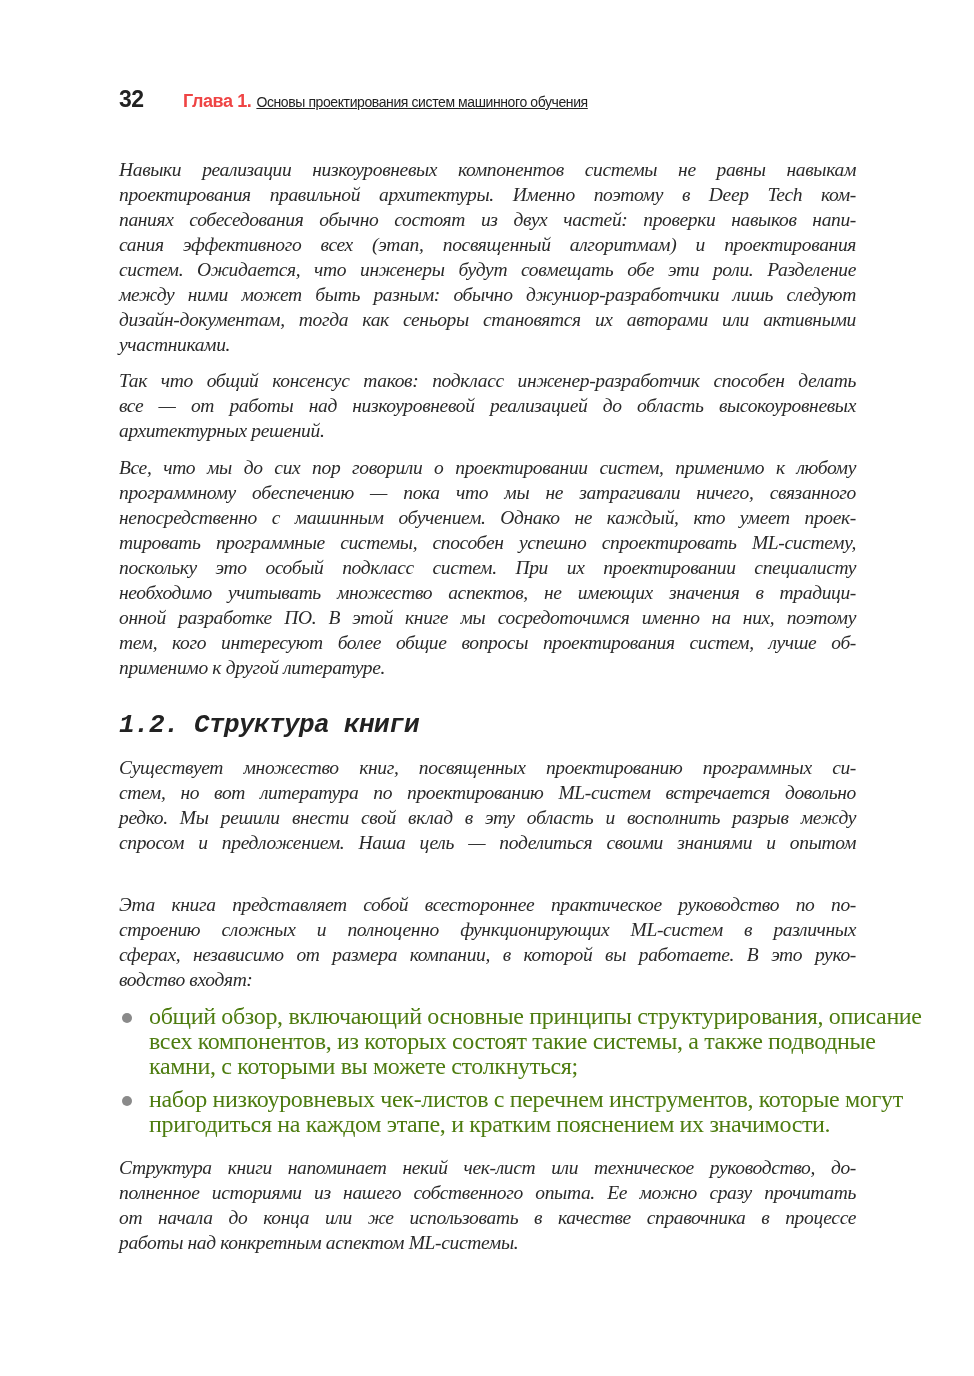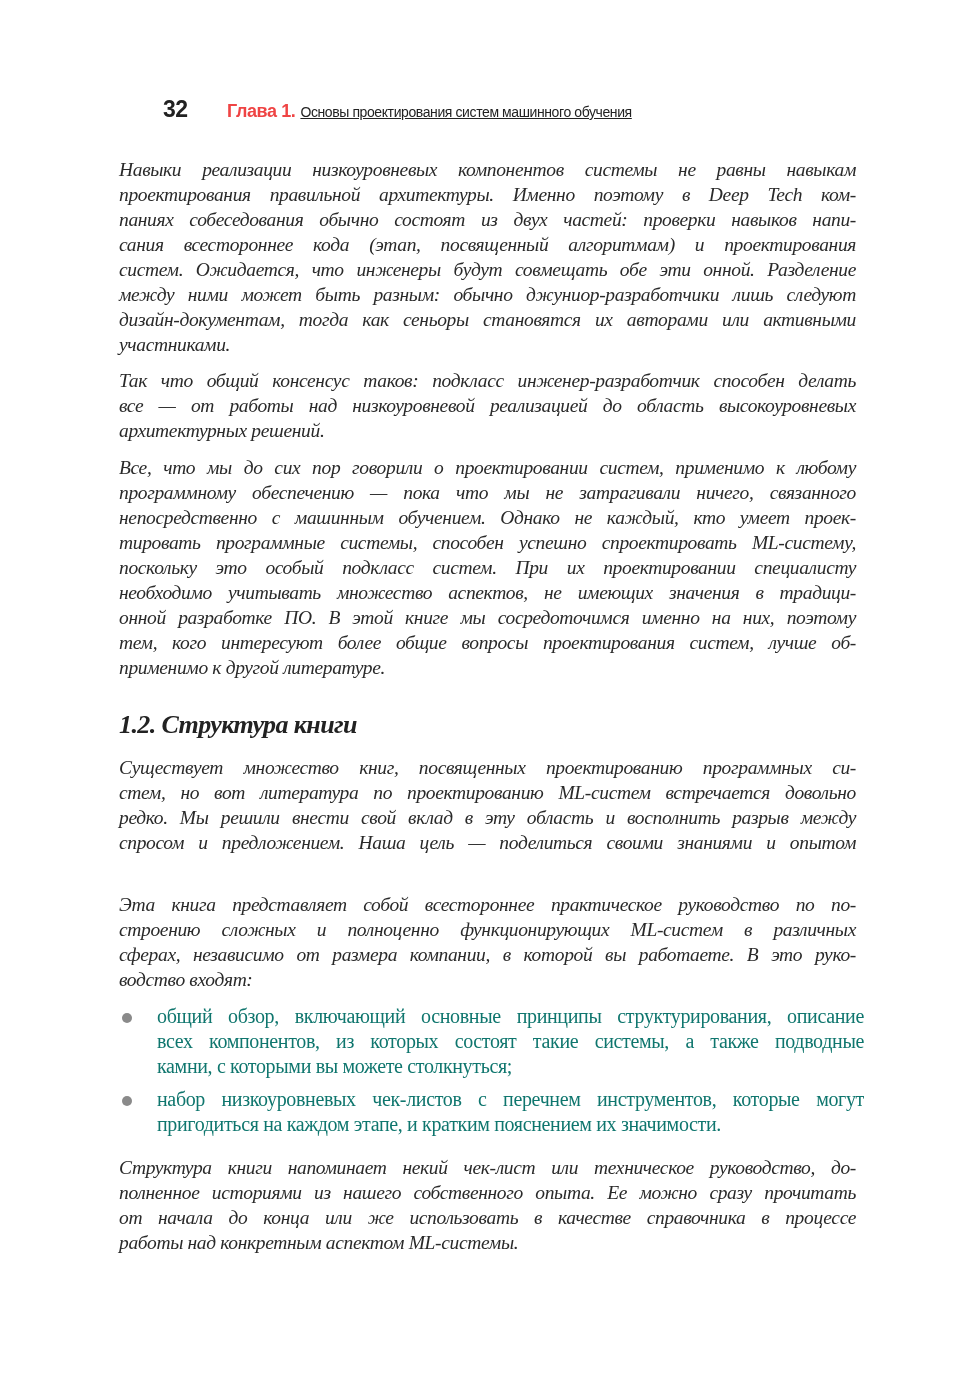--- a/index.html
+++ b/index.html
@@ -1,43 +1,43 @@
 <!DOCTYPE html>
 <html><head>
 <meta charset="utf-8">
 <style>
   html, body { margin: 0; padding: 0; background: #ffffff; }
   body { width: 974px; height: 1376px; position: relative; overflow: hidden; color: #1f1f1f; }
-  .header { position: absolute; left: 119px; top: 96px; height: 34px; display: flex; align-items: baseline; font-family: "Liberation Sans", sans-serif; margin-left: 44px; }
+  .header { position: absolute; left: 119px; top: 86px; height: 34px; display: flex; align-items: baseline; font-family: "Liberation Sans", sans-serif; }
   .page-num { font-size: 23px; font-weight: bold; color: #222; width: 64px; letter-spacing: -0.5px; }
   .chap-label { font-size: 18px; font-weight: bold; color: #ef4444; margin-right: 5px; letter-spacing: -0.4px; }
   .chap-title { font-size: 14px; color: #222; letter-spacing: -0.4px; text-decoration: underline; }
   .body-text { position: absolute; left: 119px; width: 737px; font-family: "Liberation Serif", serif; font-size: 19.5px; color: #2a2a2a; font-style: italic; }
   .line { height: 25px; line-height: 25px; white-space: nowrap; text-align: justify; text-align-last: justify; display: block; letter-spacing: -0.35px; }
   .line.last { text-align-last: left; }
-  .heading { position: absolute; left: 119px; top: 710px; font-family: Liberation Serif, serif; font-style: italic; font-weight: bold; font-size: 26px; color: #222; letter-spacing: -0.6px; }
+  .heading { position: absolute; left: 119px; top: 710px; font-family: Liberation Mono, monospace; font-style: italic; font-weight: bold; font-size: 26px; color: #222; letter-spacing: -0.6px; }
   .bullet-item { position: absolute; left: 119px; width: 737px; }
   .bullet-dot { position: absolute; left: 3px; top: 9px; width: 10px; height: 10px; border-radius: 50%; background: #8a8a8a; }
-  .bullet-text { position: absolute; left: 30px; width: 707px; font-family: "Liberation Serif", serif; font-size: 20px; color: #0f766e; margin-left: 8px; }
+  .bullet-text { position: absolute; left: 30px; width: 707px; font-family: "Liberation Serif", serif; font-size: 24px; color: #4d7c0f; }
 </style>
 </head>
 <body>
 
 <div class="header">
   <span class="page-num">32</span>
   <span class="chap-label">Глава 1.</span>
   <span class="chap-title">Основы проектирования систем машинного обучения</span>
 </div>
 
 <div class="body-text" style="top:157px">
   <span class="line">Навыки реализации низкоуровневых компонентов системы не равны навыкам</span>
   <span class="line">проектирования правильной архитектуры. Именно поэтому в Deep Tech ком-</span>
   <span class="line">паниях собеседования обычно состоят из двух частей: проверки навыков напи-</span>
-  <span class="line">сания всестороннее кода (этап, посвященный алгоритмам) и проектирования</span>
-  <span class="line">систем. Ожидается, что инженеры будут совмещать обе эти онной. Разделение</span>
+  <span class="line">сания эффективного всех (этап, посвященный алгоритмам) и проектирования</span>
+  <span class="line">систем. Ожидается, что инженеры будут совмещать обе эти роли. Разделение</span>
   <span class="line">между ними может быть разным: обычно джуниор-разработчики лишь следуют</span>
   <span class="line">дизайн-документам, тогда как сеньоры становятся их авторами или активными</span>
   <span class="line last">участниками.</span>
 </div>
 
 <div class="body-text" style="top:368px">
   <span class="line">Так что общий консенсус таков: подкласс инженер-разработчик способен делать</span>
   <span class="line">все — от работы над низкоуровневой реализацией до область высокоуровневых</span>
   <span class="line last">архитектурных решений.</span>
 </div>

